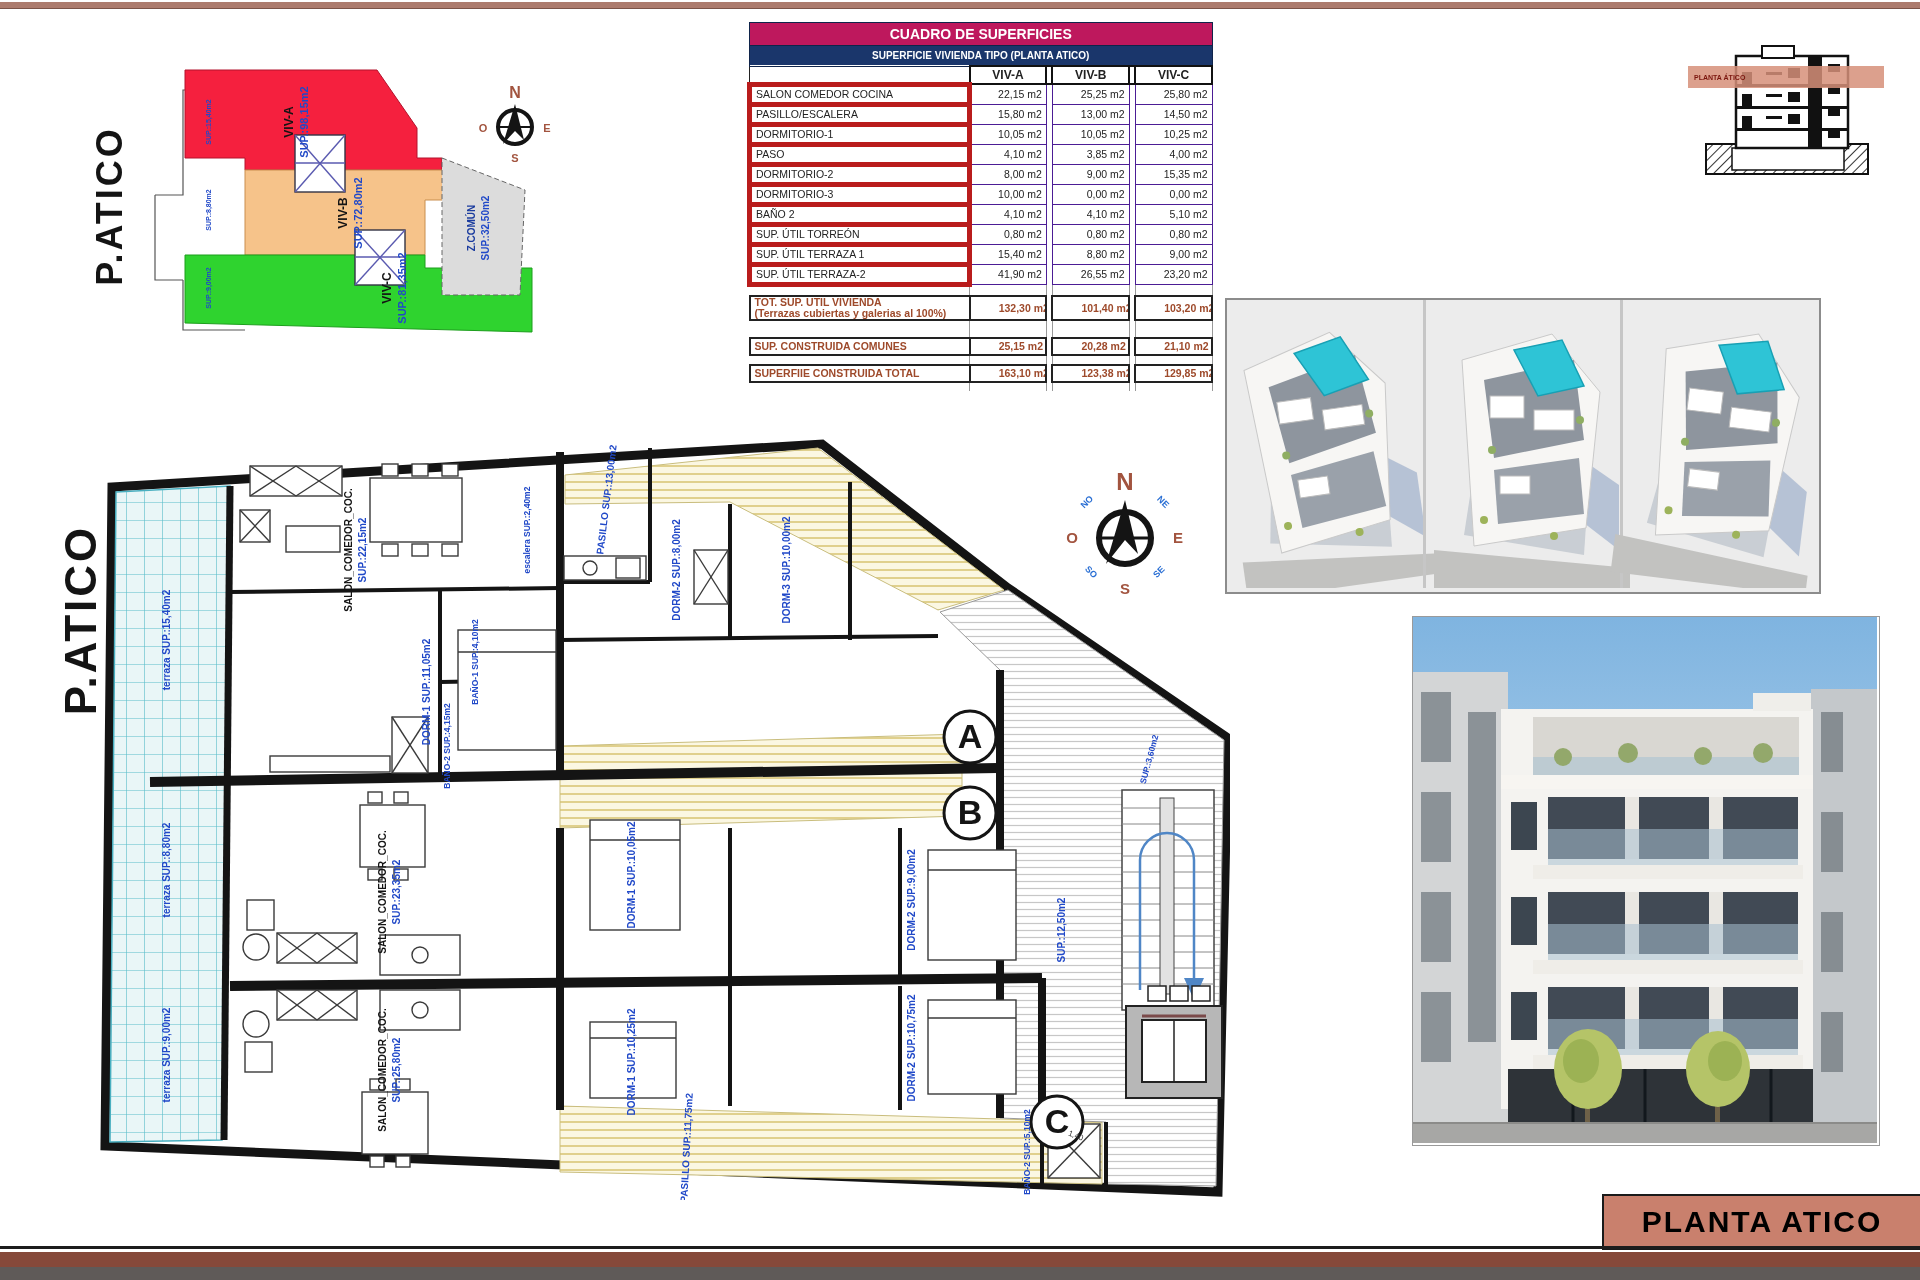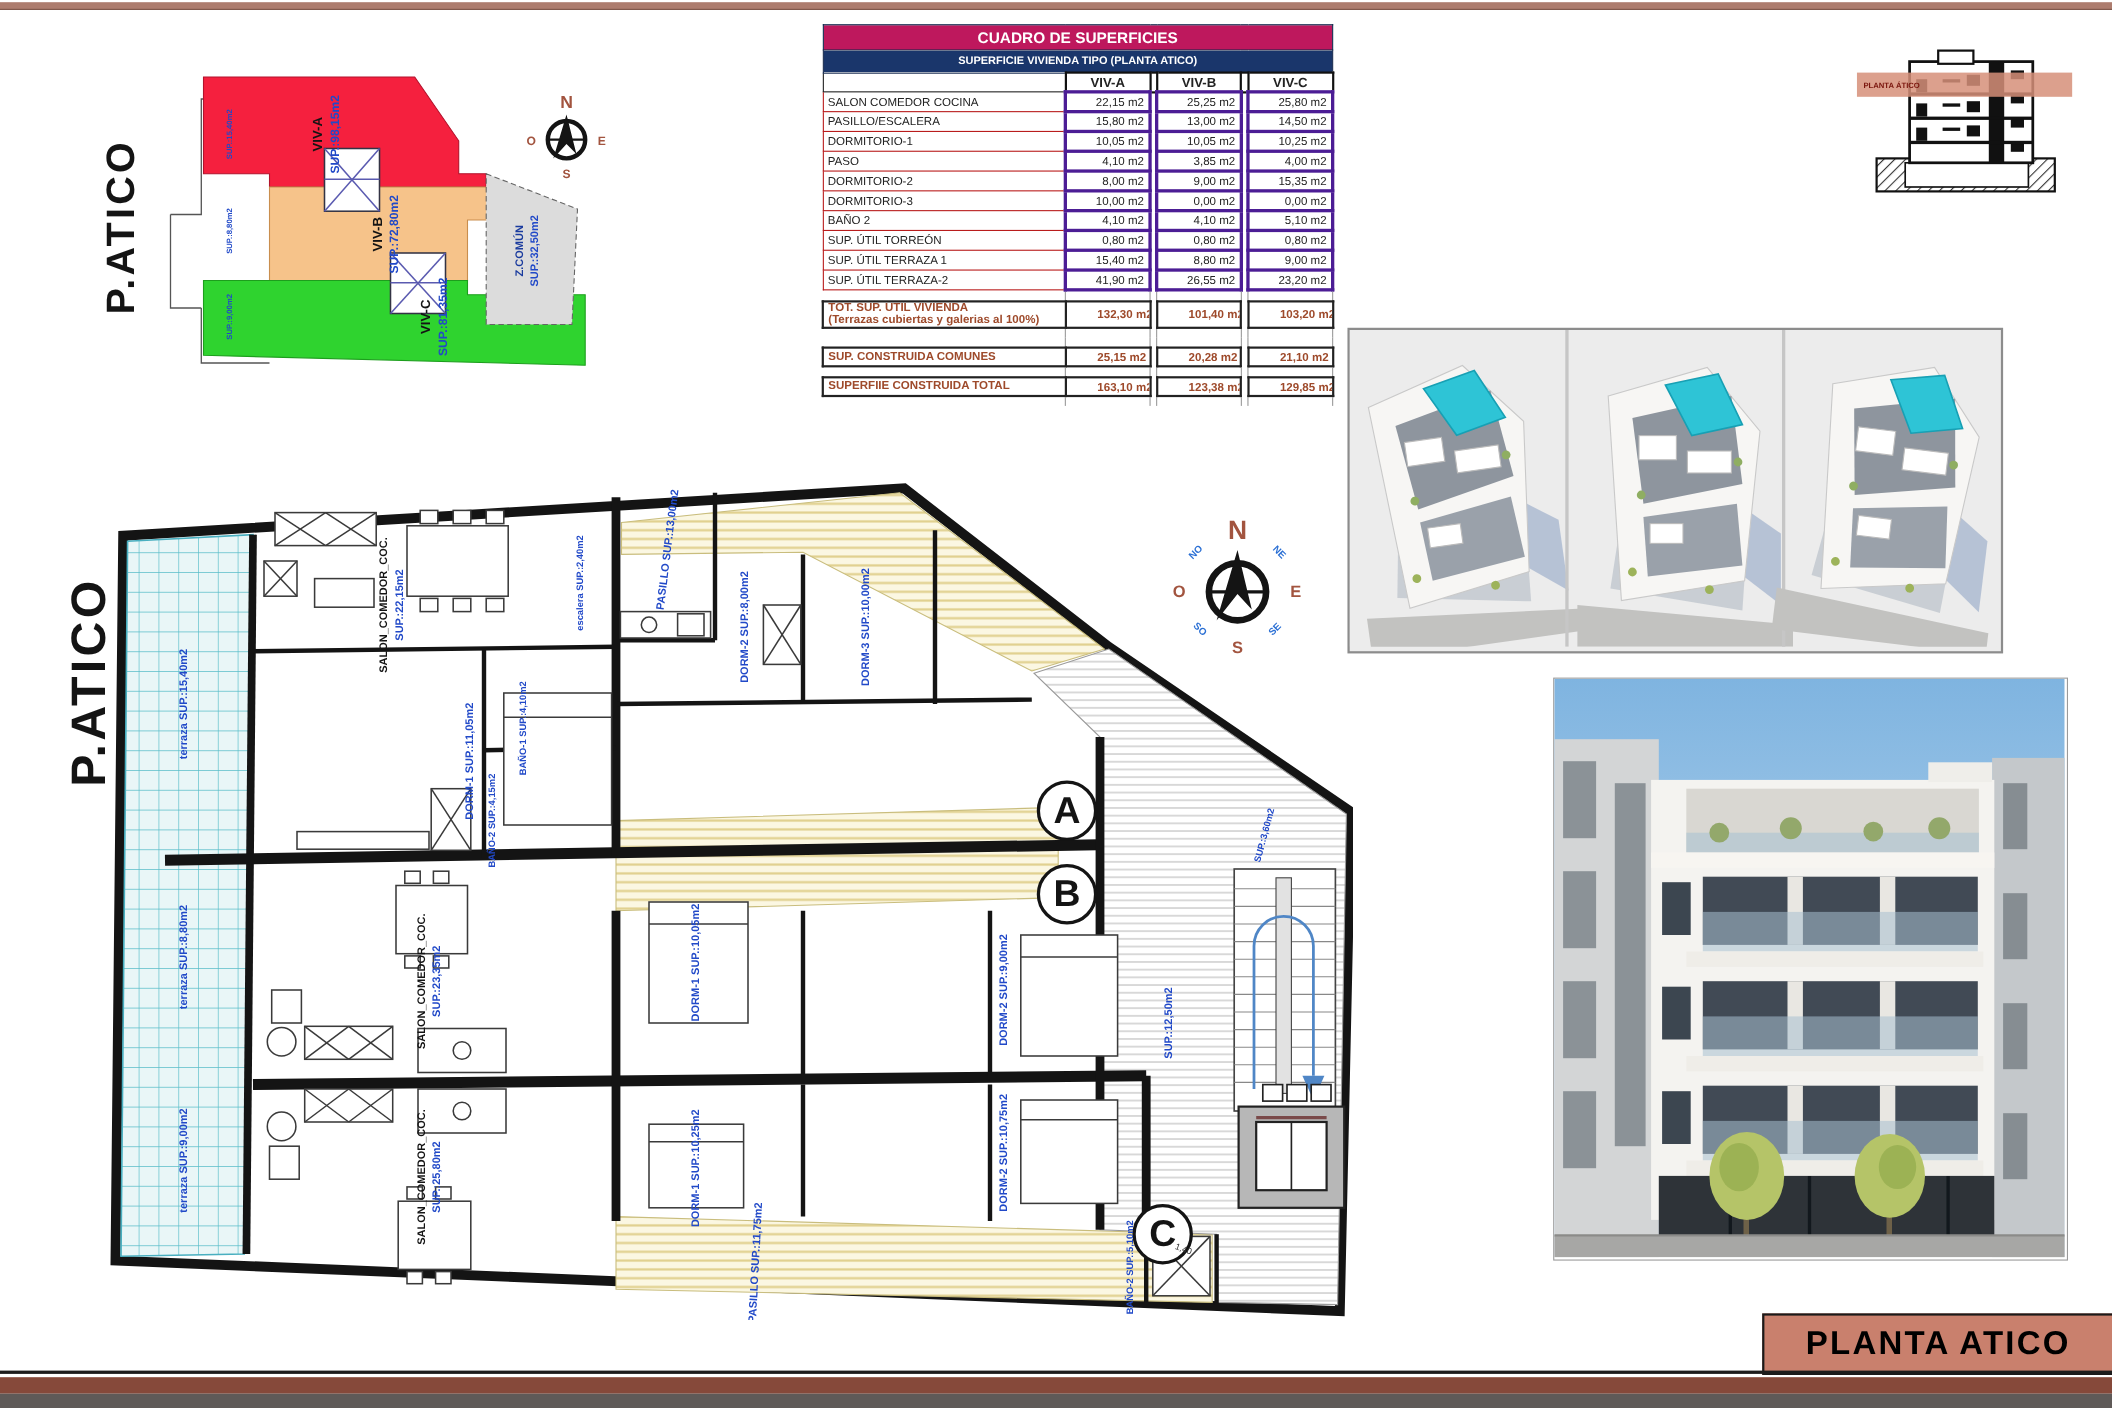--- a/index.html
+++ b/index.html
@@ -19,22 +19,22 @@
   #floorplan-title{left:-44px;top:595px;width:250px;font-size:44px;}
 
   
   #areas-table{left:747px;top:22px;width:466px;}
   #areas-table table{border-collapse:collapse;width:100%;table-layout:fixed;}
   #areas-table .ttl{background:#be185d;color:#fff;font-weight:bold;text-align:center;
                     font-size:14px;padding:3px 0;border:1px solid #10244a;}
   #areas-table .sub{background:#1a366b;color:#fff;font-weight:bold;text-align:center;
                     font-size:10px;padding:2px 0;border:1px solid #10244a;}
   #areas-table td{font-size:10.5px;height:15px;padding:0 4px;overflow:hidden;white-space:nowrap;}
-  #areas-table td.lbl{border:1px solid #b91c1c;}
-  #areas-table td.val{border:3px solid #4c1d95;text-align:right;}
+  #areas-table td.lbl{border:5px solid #b91c1c;}
+  #areas-table td.val{border:1px solid #4c1d95;text-align:right;}
   #areas-table td.gap{border:none;}
   #areas-table tr.colhead td{font-weight:bold;text-align:center;border:2px solid #111;font-size:12px;}
   #areas-table tr.colhead td.lbl{border:1px solid #222;}
   #areas-table tr.spacer td{height:8px;border:none;}
   #areas-table tr.spacer td.keepv{border-left:1px solid #999;border-right:1px solid #999;}
   #areas-table .sumlbl{color:#9e4a2b;font-weight:bold;border:2px solid #222 !important;font-size:10.5px;line-height:11px;}
   #areas-table .sumval{color:#9e4a2b;font-weight:bold;border:2px solid #222 !important;text-align:right;padding-left:28px;}
 
   
   #site-plan{left:95px;top:30px;width:580px;height:330px;}

